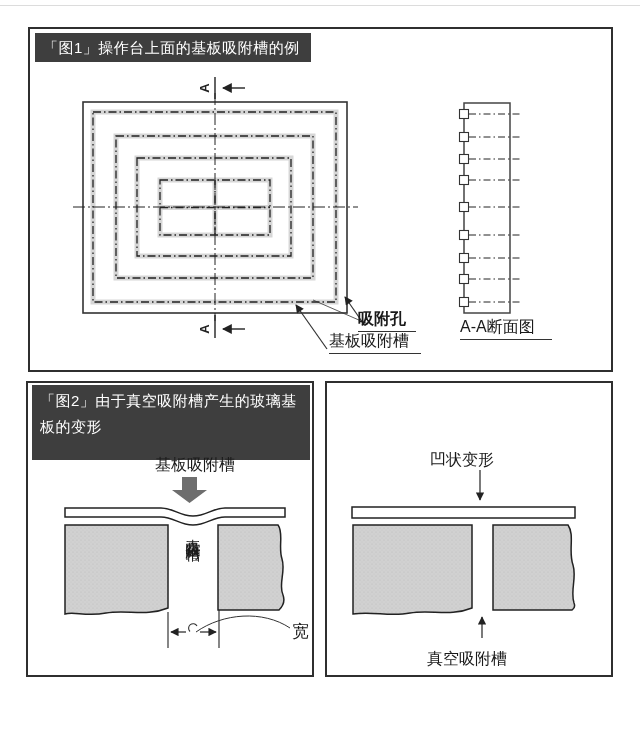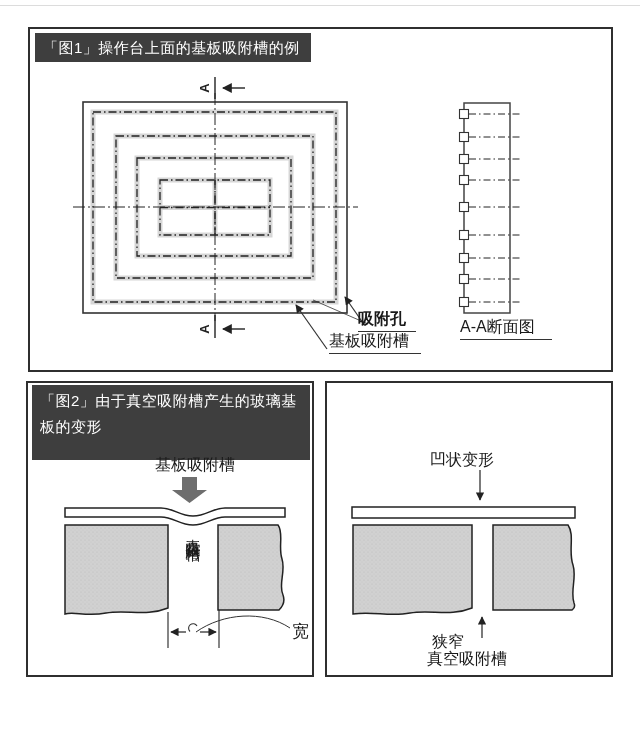--- a/index.html
+++ b/index.html
@@ -174,16 +174,15 @@
 
       <rect x="25" y="124" width="223" height="11" fill="#ffffff" stroke="#222" stroke-width="1.5"></rect>
 
       <path d="M26,142 H145 V225 C123,234 103,226 83,230 C63,234 46,228 26,231 Z" fill="url(#dots3)" stroke="#222" stroke-width="1.5"></path>
       <path d="M166,142 H241 C248,152 241,168 246,182 C250,194 243,208 247,220 C249,225 246,226 245,227 H166 Z" fill="url(#dots3)" stroke="#222" stroke-width="1.5"></path>
 
       <line x1="155" y1="255" x2="155" y2="234" stroke="#222" stroke-width="1.2" marker-end="url(#ah3)"></line>
     </svg>
 
     <div class="lbl ctr" style="left:103px;top:67px;width:100px;">凹状变形</div>
-    <div class="lbl ctr" style="left:105px;top:249px;width:100px;">狭窄</div>
     <div class="lbl ctr" style="left:100px;top:266px;width:110px;">真空吸附槽</div>
   </div>
 </div>
 
 </body></html>

